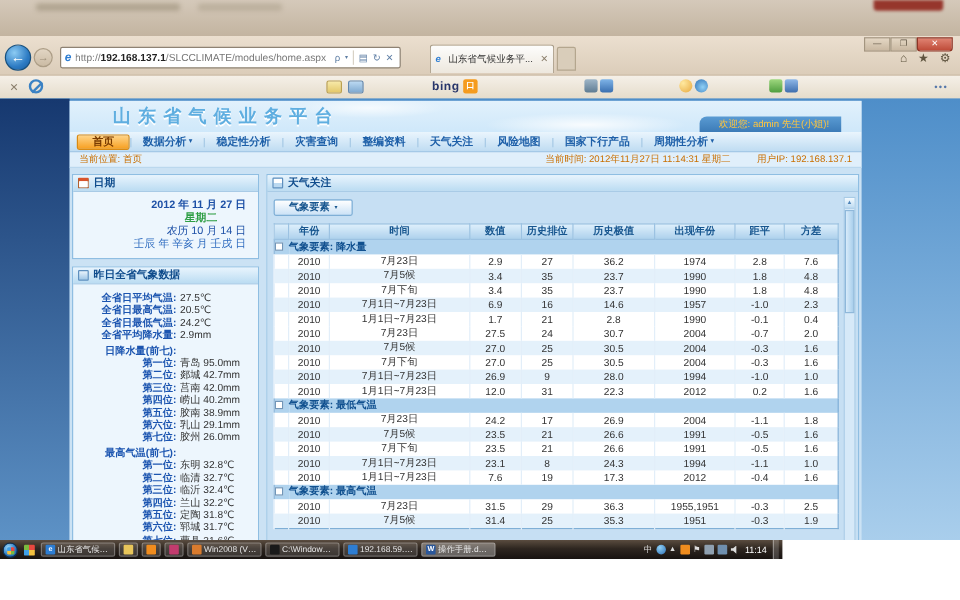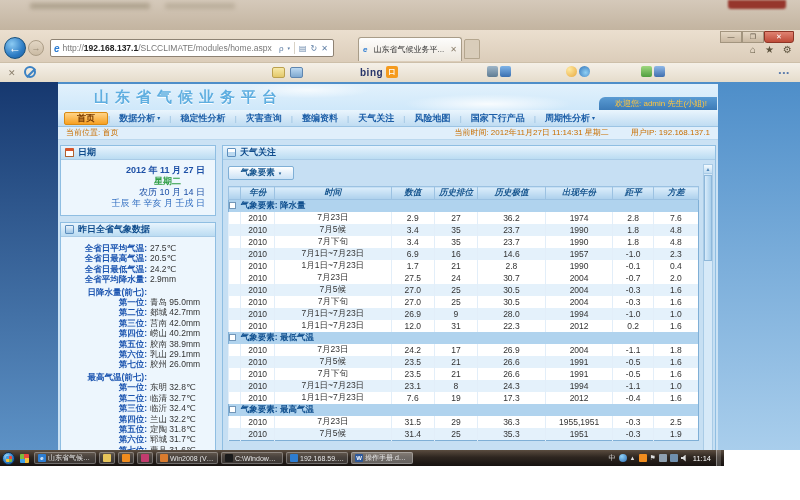--- a/index.html
+++ b/index.html
@@ -44,21 +44,21 @@
 
   
   .viewport{position:absolute;left:0;top:82px;width:800px;height:368px;background:linear-gradient(#4E8EC9,#A9CEEC);overflow:hidden;}
   .left-strip{position:absolute;left:0;top:0;width:58px;height:100%;background:linear-gradient(#16386F,#5D92C6);}
   .pagec{position:absolute;left:58px;top:2px;width:660px;bottom:0;background:#CBE2F4;overflow:hidden;}
   .pg-header{position:relative;height:26px;background:
      radial-gradient(ellipse 120px 14px at 430px 20px,rgba(255,255,255,.85),rgba(255,255,255,0) 70%),
      radial-gradient(ellipse 90px 12px at 250px 6px,rgba(255,255,255,.7),rgba(255,255,255,0) 70%),
      linear-gradient(#E2F1FC,#CFE8FA);}
   .pg-title{position:absolute;left:36px;top:4px;font-size:15px;font-weight:bold;color:#5FAEE0;letter-spacing:6px;text-shadow:0 1px 0 #fff;}
-  .welcome{position:absolute;right:1px;bottom:0;height:13px;line-height:13px;padding:0 10px 0 16px;background:linear-gradient(#5A9BD3,#3C7BB7);color:#FFC53D;font-size:8px;border-radius:6px 0 0 0;text-align:center;}
+  .welcome{position:absolute;right:17px;bottom:0;height:13px;line-height:13px;padding:0 10px 0 16px;background:linear-gradient(#5A9BD3,#3C7BB7);color:#FFC53D;font-size:8px;border-radius:6px 0 0 0;text-align:center;}
   .menubar{height:17px;background:linear-gradient(#EAF5FD,#BFDCF2);border-bottom:1px solid #9CC4E4;display:flex;align-items:center;padding-left:6px;font-size:9px;font-weight:bold;color:#1D5FA8;}
   .menu-item{padding:0 9px;height:13px;line-height:13px;display:flex;gap:2px;align-items:center;}
   .menu-item.active{background:linear-gradient(#FFD488,#F7A021);border:1px solid #D98A12;border-radius:2px;color:#7A3B00;padding:0 12px;}
   .mi-arrow{font-size:6px;}
   .menu-sep{color:#A9CBE6;font-size:8px;}
   .crumbbar{height:13px;background:#E0EFFB;border-bottom:1px solid #BBD8EE;font-size:8px;color:#C96F00;display:flex;justify-content:space-between;padding:0 8px;line-height:12px;}
   .crumb-right{display:flex;gap:22px;align-items:flex-end;}
 
   
   .content{position:absolute;left:0;top:59px;right:0;bottom:0;}
@@ -77,33 +77,33 @@
   .srow{display:flex;}
   .slbl{width:86px;text-align:right;color:#1C55B0;font-weight:bold;flex:none;}
   .sval{padding-left:3px;color:#333;}
   .sect{margin-top:2px;}
 
   
   .main{position:absolute;left:164px;top:2px;width:494px;height:400px;border:1px solid #8FBEE2;background:#EDF6FD;}
   .main-bd{position:relative;background:#C6DFF3;padding:6px 16px 6px 5px;height:386px;}
   .filter-btn{width:66px;height:14px;background:linear-gradient(#FFFFFF,#CBE2F6);border:1px solid #7FAFD6;border-radius:2px;font-size:8.5px;font-weight:bold;color:#17568F;display:flex;align-items:center;justify-content:center;gap:4px;margin-bottom:6px;}
   table.grid{width:100%;border-collapse:collapse;background:#fff;border:1px solid #7FAFD6;font-size:8.5px;table-layout:fixed;}
-  .grid th{height:13px;background:linear-gradient(#DCEEFB,#ACD0EC);color:#17568F;font-weight:bold;border:1px solid #9CC2E2;font-size:8.5px;padding:0;font-style:italic;}
+  .grid th{height:13px;background:linear-gradient(#DCEEFB,#ACD0EC);color:#17568F;font-weight:bold;border:1px solid #9CC2E2;font-size:8.5px;padding:0;}
   .grid td{padding:0;}
   tr.group td{height:11px;background:#B0D3EE;color:#10508F;font-weight:bold;text-align:left;font-size:8.5px;}
   .gbox{display:inline-block;width:7px;height:7px;background:#fff;border:1px solid #7296B8;}
   td.gexp{text-align:center;}
   td.data{height:11px;text-align:center;color:#333;border-left:1px solid #E2EEF9;}
   tr.alt td.data{background:#E4F1FB;}
   .vscroll{position:absolute;right:2px;top:4px;width:10px;height:378px;background:#D6E9F8;border:1px solid #A9CBE6;}
   .varrow{height:9px;background:linear-gradient(#F3FAFE,#BFDCF2);border-bottom:1px solid #A9CBE6;color:#4E84B8;font-size:5px;text-align:center;line-height:9px;}
   .vthumb{margin:1px 0;height:86px;background:linear-gradient(90deg,#D8EBFA,#A9CFEC);border:1px solid #8FB8DA;}
 
   
-  .taskbar{position:absolute;left:0;top:450px;width:724px;height:16px;background:linear-gradient(#5A4C3F,#2E2620 45%,#171210);display:flex;align-items:center;gap:3px;padding:0 2px;}
+  .taskbar{position:absolute;left:0;top:450px;width:652px;height:16px;background:linear-gradient(#5A4C3F,#2E2620 45%,#171210);display:flex;align-items:center;gap:3px;padding:0 2px;}
   .orb{width:13px;height:13px;border-radius:50%;background:radial-gradient(circle at 35% 30%,#9FD9F8,#2E7CC4 55%,#134F8F);border:1px solid #0E2F52;position:relative;flex:none;}
   .orb i{position:absolute;left:3px;top:3px;width:6px;height:6px;border-radius:1px;background:conic-gradient(#E8483F 0 90deg,#7CBB3F 0 180deg,#F5C13F 0 270deg,#3FA0E8 0 360deg);}
   .appmini{width:9px;height:9px;border-radius:1px;background:conic-gradient(#E8483F 0 90deg,#F5C13F 0 180deg,#3FA0E8 0 270deg,#7CBB3F 0 360deg);flex:none;margin:0 2px;}
   .tb-btn{height:12px;display:flex;align-items:center;gap:2px;padding:0 3px;background:rgba(255,255,255,.13);border:1px solid rgba(255,255,255,.28);border-radius:2px;color:#E8E8E8;font-size:7px;white-space:nowrap;max-width:62px;overflow:hidden;flex:none;}
   .tb-btn.active{background:rgba(255,255,255,.32);}
   .tb-ic{width:8px;height:8px;border-radius:1px;flex:none;font-size:6px;line-height:8px;text-align:center;color:#fff;font-weight:bold;}
   .tb-lb{overflow:hidden;text-overflow:ellipsis;}
   .tray{margin-left:auto;display:flex;align-items:center;gap:3px;color:#ddd;font-size:7px;padding-right:1px;}
   .tr-ic{width:8px;height:8px;border-radius:1px;flex:none;}
   .spk{width:7px;height:7px;background:#ddd;clip-path:polygon(0 35%,30% 35%,70% 0,70% 100%,30% 65%,0 65%);}

